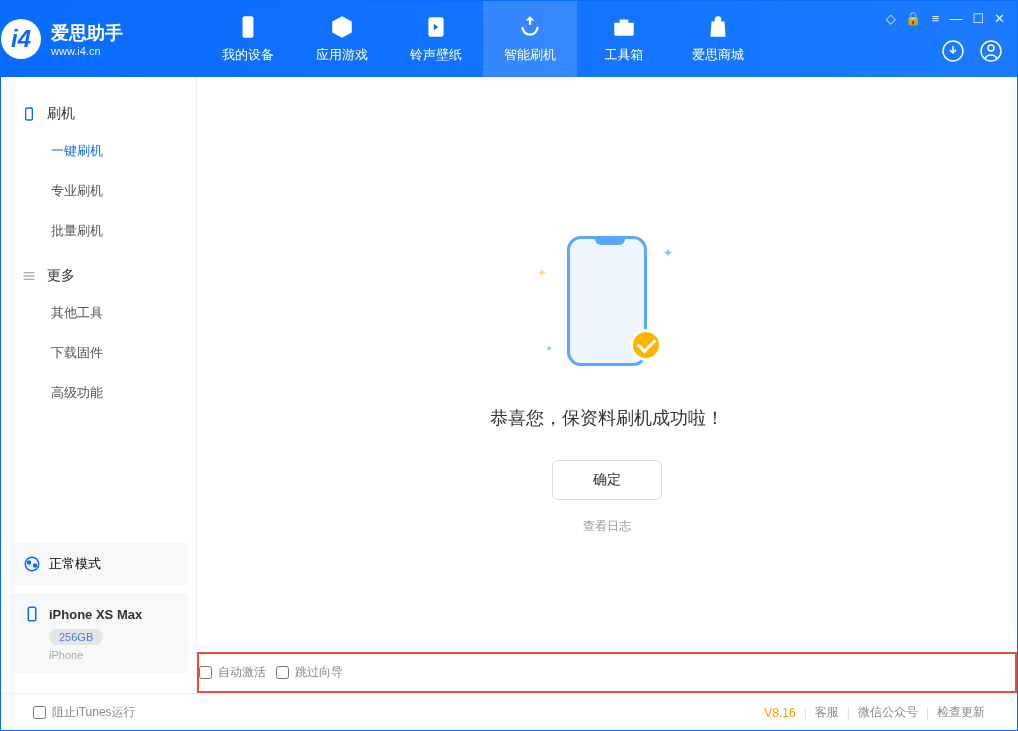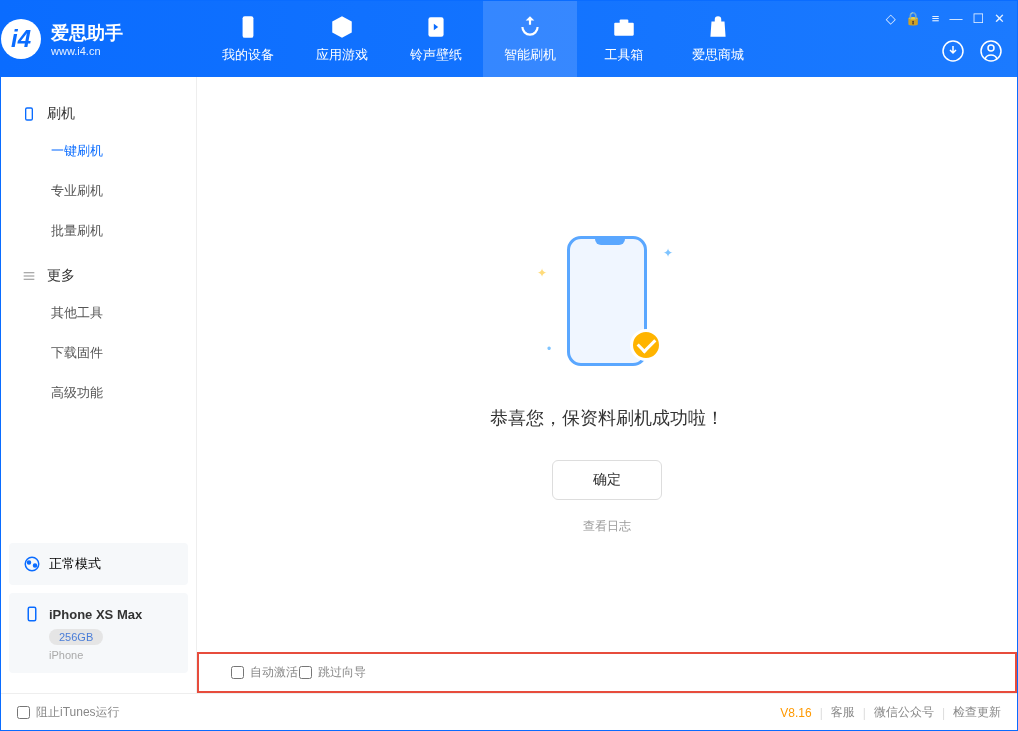--- a/index.html
+++ b/index.html
@@ -36,24 +36,24 @@
 .content{flex:1;display:flex;flex-direction:column;align-items:center;justify-content:center;position:relative}
 .phone-illustration{position:relative;width:120px;height:140px;margin-bottom:30px}
 .phone-body{width:80px;height:130px;border:3px solid #5aa7ff;border-radius:14px;background:#f0f6ff;position:absolute;left:20px;top:0}
 .phone-notch{width:30px;height:6px;background:#5aa7ff;border-radius:0 0 6px 6px;position:absolute;left:25px;top:0}
 .check-badge{width:32px;height:32px;background:#ffb400;border-radius:50%;position:absolute;right:5px;bottom:15px;display:flex;align-items:center;justify-content:center;border:3px solid #fff}
 .check-badge:after{content:"";width:8px;height:14px;border:solid #fff;border-width:0 3px 3px 0;transform:rotate(45deg);margin-top:-3px}
 .sparkle{position:absolute;color:#ffdb7a;font-size:12px}
 .success-text{font-size:18px;color:#333;margin-bottom:30px}
 .btn-confirm{border:1px solid #ddd;background:#fff;padding:10px 40px;font-size:14px;color:#333;cursor:pointer;border-radius:6px;margin-bottom:18px}
 .link-log{color:#999;font-size:12px;cursor:pointer}
-.checkbox-bar{position:absolute;bottom:0;left:0;right:0;padding:10px 32px;display:flex;align-items:center;gap:1px;border:2px solid #e74c3c}
+.checkbox-bar{position:absolute;bottom:0;left:0;right:0;padding:10px 0;display:flex;align-items:center;gap:10px;border:2px solid #e74c3c}
 .checkbox-bar label{display:flex;align-items:center;font-size:12px;color:#888;cursor:pointer}
 .checkbox-bar input{margin-right:6px}
-.footer{height:38px;border-top:1px solid #eee;display:flex;align-items:center;padding:0 16px;font-size:12px;color:#888}
+.footer{height:38px;border-top:1px solid #eee;display:flex;align-items:center;padding:0 32px;font-size:12px;color:#888}
 .footer-left{display:flex;align-items:center}
 .footer-left input{margin-right:6px}
 .footer-right{margin-left:auto;display:flex;align-items:center;gap:8px;color:#888}
 .footer-right .ver{color:#f90}
 .footer-right .sep{color:#ddd}
 .footer-right span{cursor:pointer}
 .sidebar-wrapper{position:relative;height:100%}
 </style>
 </head>
 <body>

